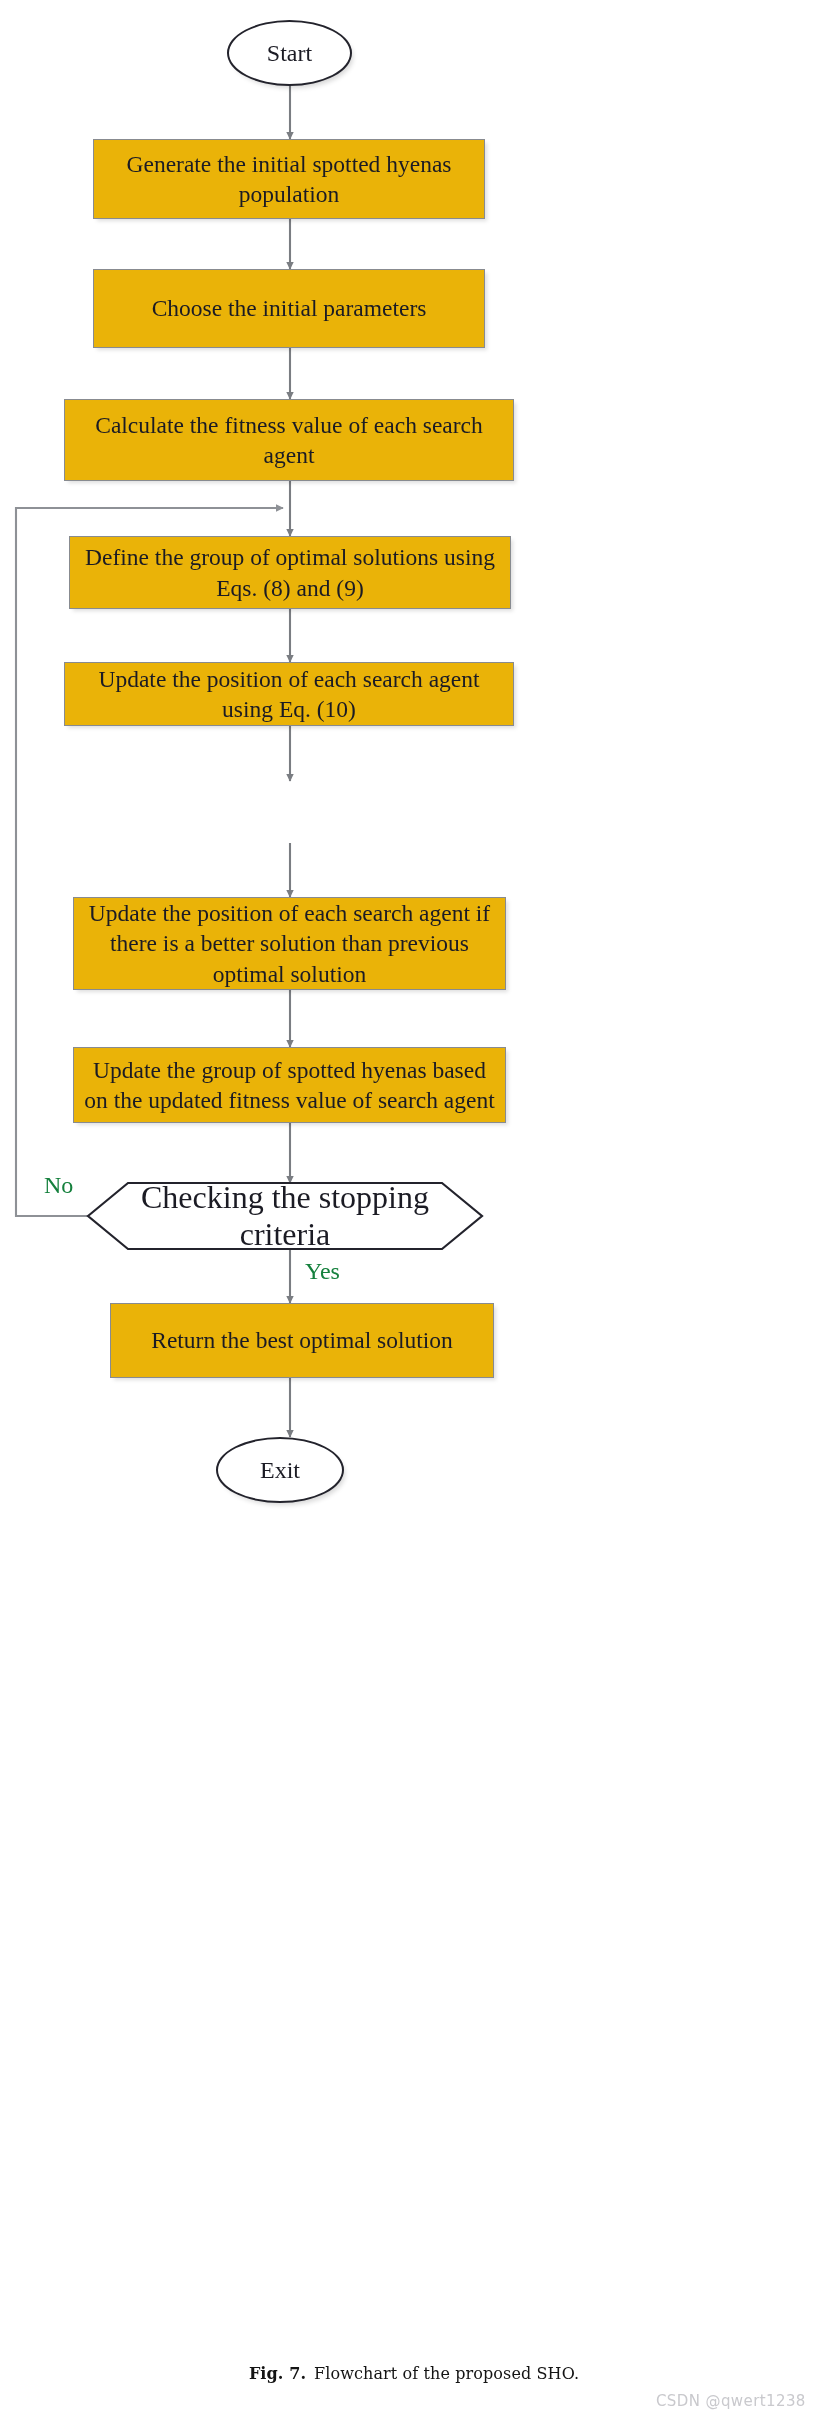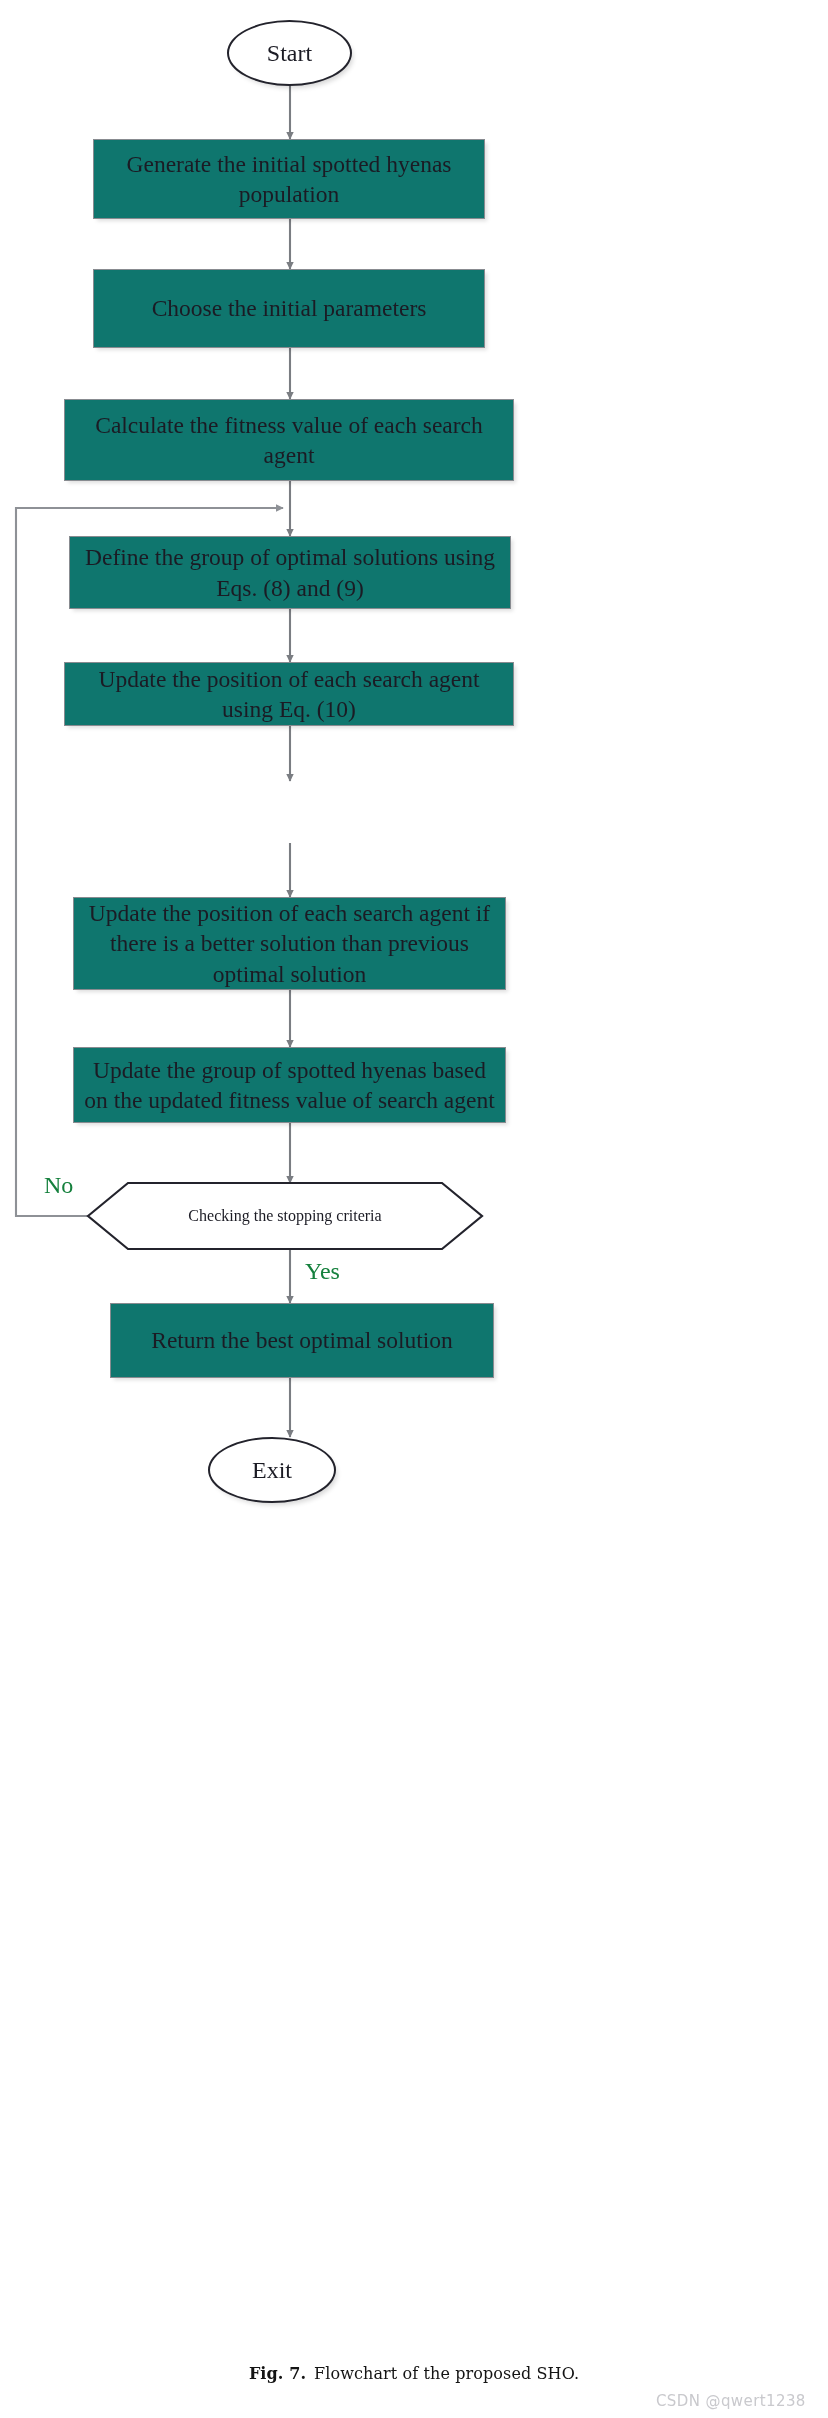--- a/index.html
+++ b/index.html
@@ -8,32 +8,32 @@
     font-family:"Liberation Serif","DejaVu Serif",serif;
     position:relative;overflow:hidden;
   }
   #stage{position:absolute;left:0;top:0;width:828px;height:2418px;}
   #svg-layer{position:absolute;left:0;top:0;width:828px;height:2418px;}
 
   .node{position:absolute;box-sizing:border-box;display:flex;
         align-items:center;justify-content:center;text-align:center;
         color:#1b1b24;}
   .proc{
-    border:1.6px solid #888b90;background:#0f766e;
+    border:1.6px solid #888b90;background:#eab308;
     box-shadow:3px 3px 4px -1px rgba(0,0,0,0.13);
     font-size:23.5px;line-height:1.28;padding:2px 10px;
   }
   .term{
     border:2px solid #23232c;background:#ffffff;border-radius:50%;
     box-shadow:3px 4px 5px -2px rgba(0,0,0,0.16);
     font-size:24px;
   }
   .hexnode{
     position:absolute;display:flex;align-items:center;justify-content:center;
-    text-align:center;color:#1b1b24;font-size:16px;
+    text-align:center;color:#1b1b24;font-size:32px;
   }
   .edge-label{
     position:absolute;font-size:24px;color:#15803d;
     white-space:nowrap;
   }
   .caption{
     position:absolute;left:0;width:828px;text-align:center;
     font-family:"DejaVu Serif",serif;font-size:16px;color:#141414;
     letter-spacing:.1px;
   }
@@ -123,21 +123,21 @@
   </div>
 
   <div class="hexnode" style="left:128px;top:1183px;width:314px;height:66px;">
     <span>Checking the stopping criteria</span>
   </div>
 
   <div class="node proc" style="left:98px;top:1303px;width:384px;height:75px;margin-left:12px;">
     <span>Return the best optimal solution</span>
   </div>
 
-  <div class="node term" style="left:208px;top:1437px;width:128px;height:66px;">
+  <div class="node term" style="left:216px;top:1437px;width:128px;height:66px;">
     <span>Exit</span>
   </div>
 
   <div class="edge-label" style="left:44px;top:1172px;">
     <span>No</span>
   </div>
 
   <div class="edge-label" style="left:305px;top:1258px;">
     <span>Yes</span>
   </div>

